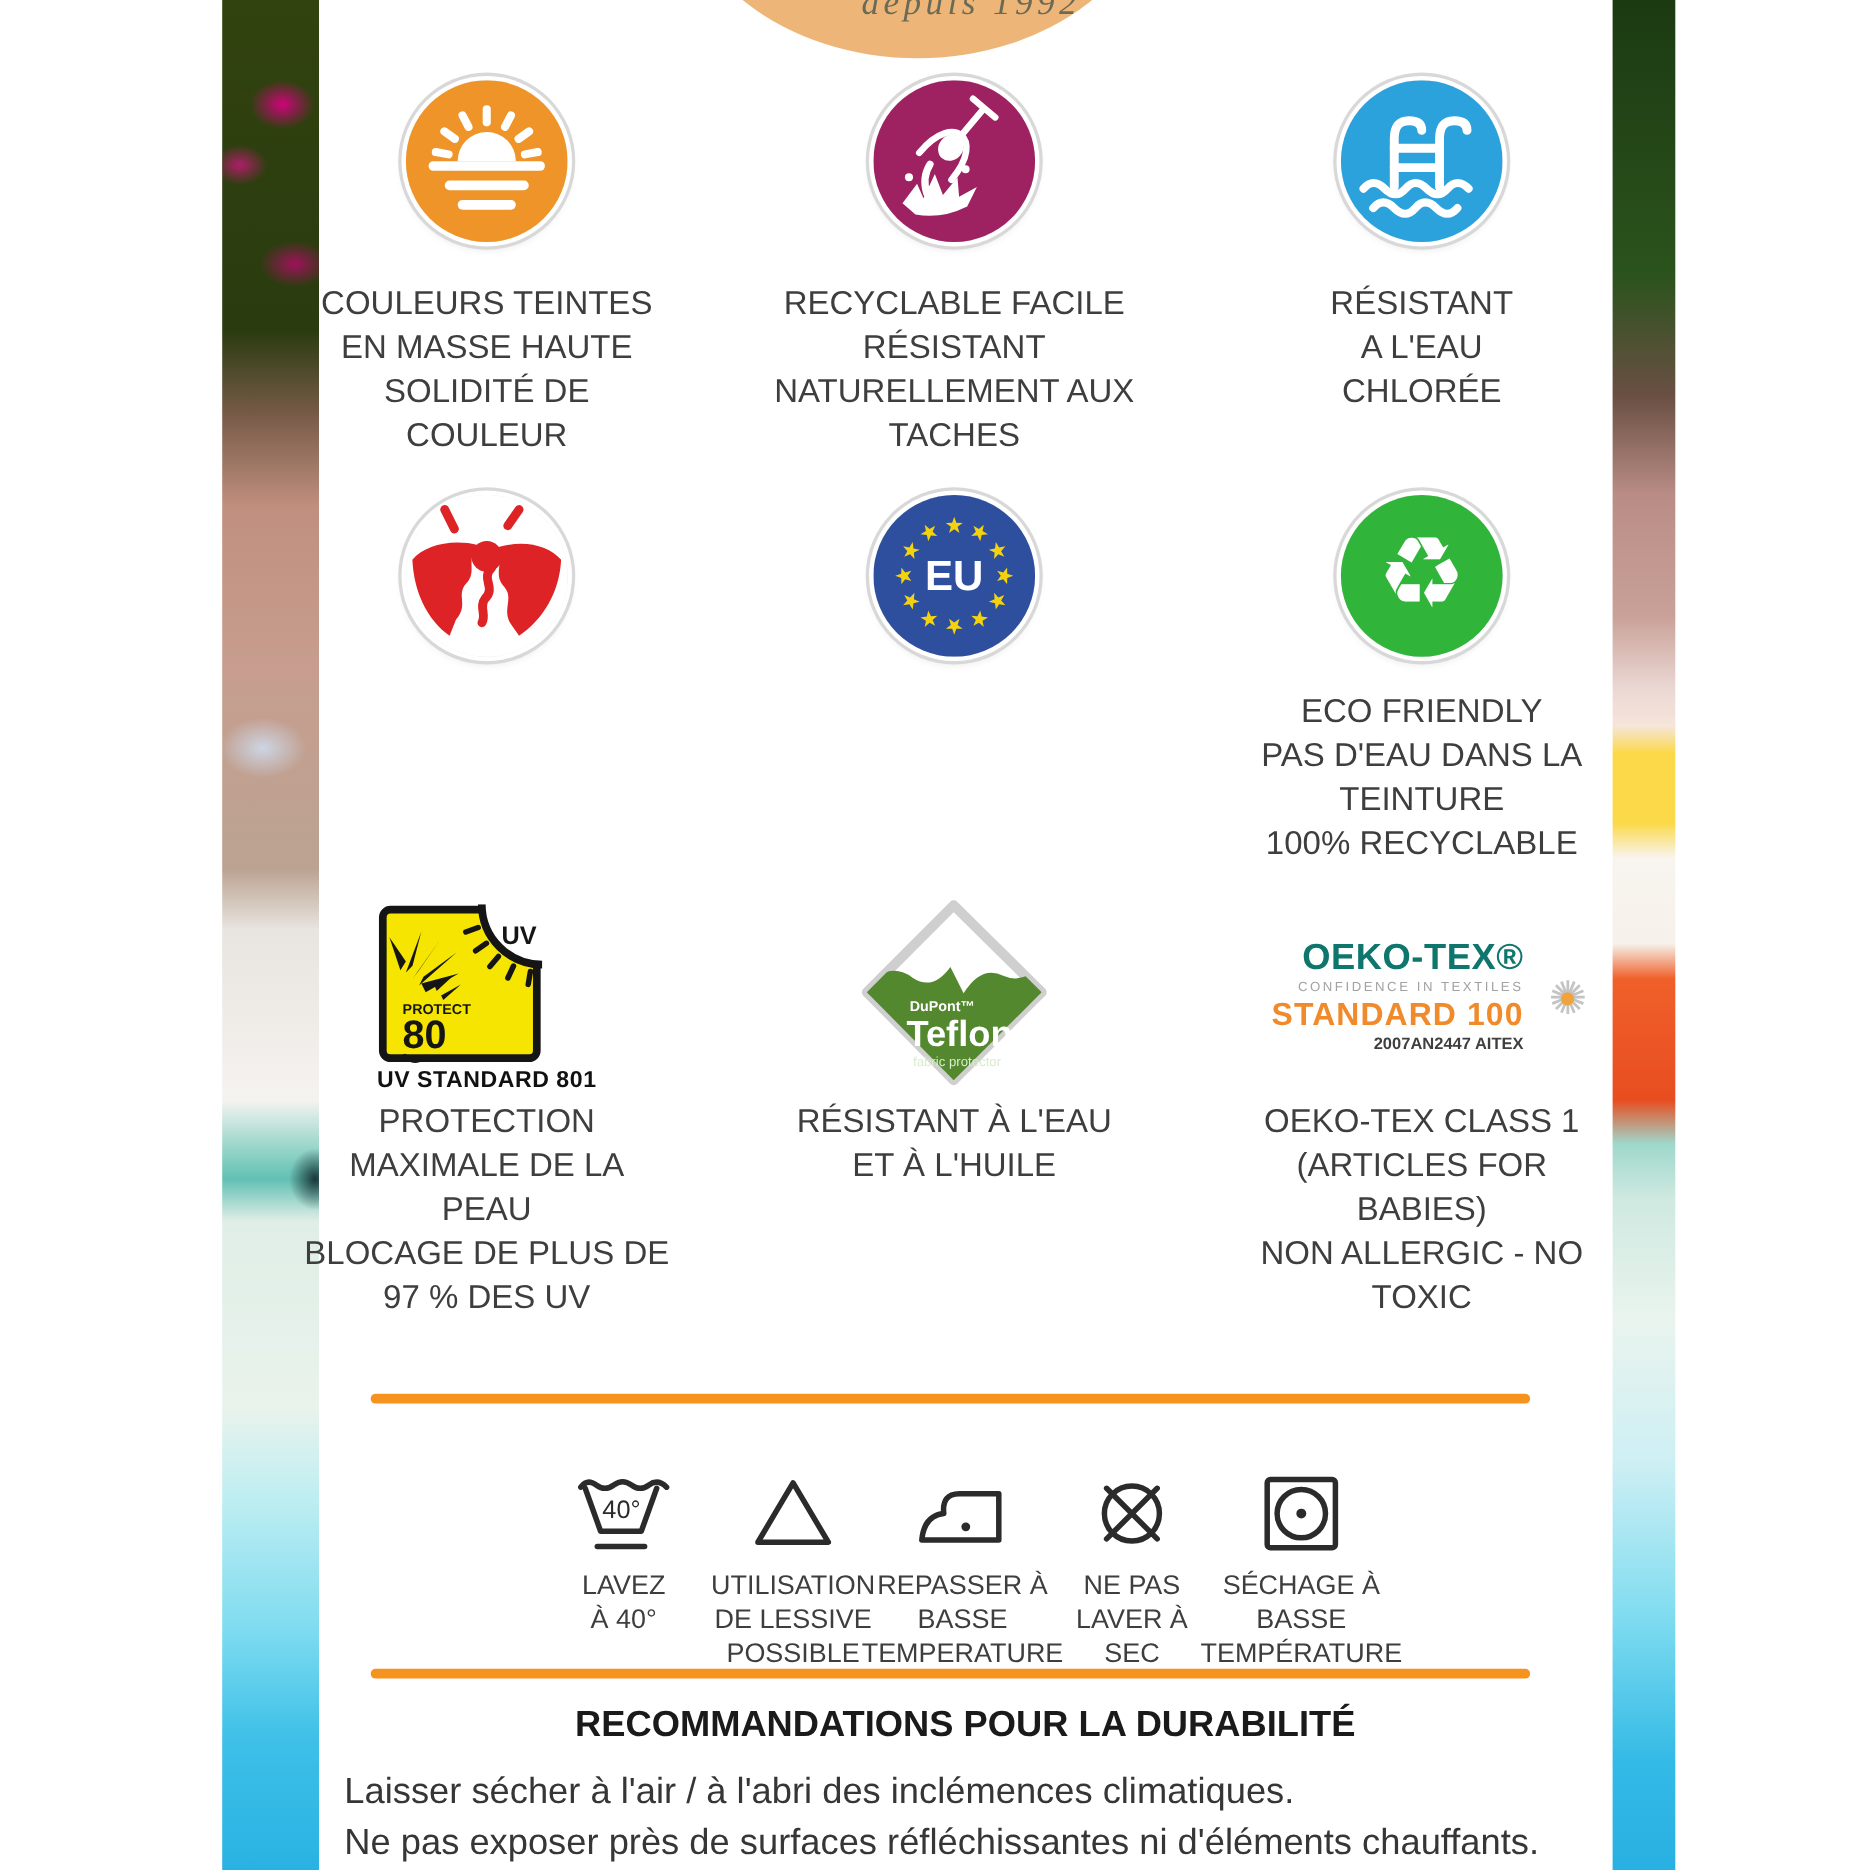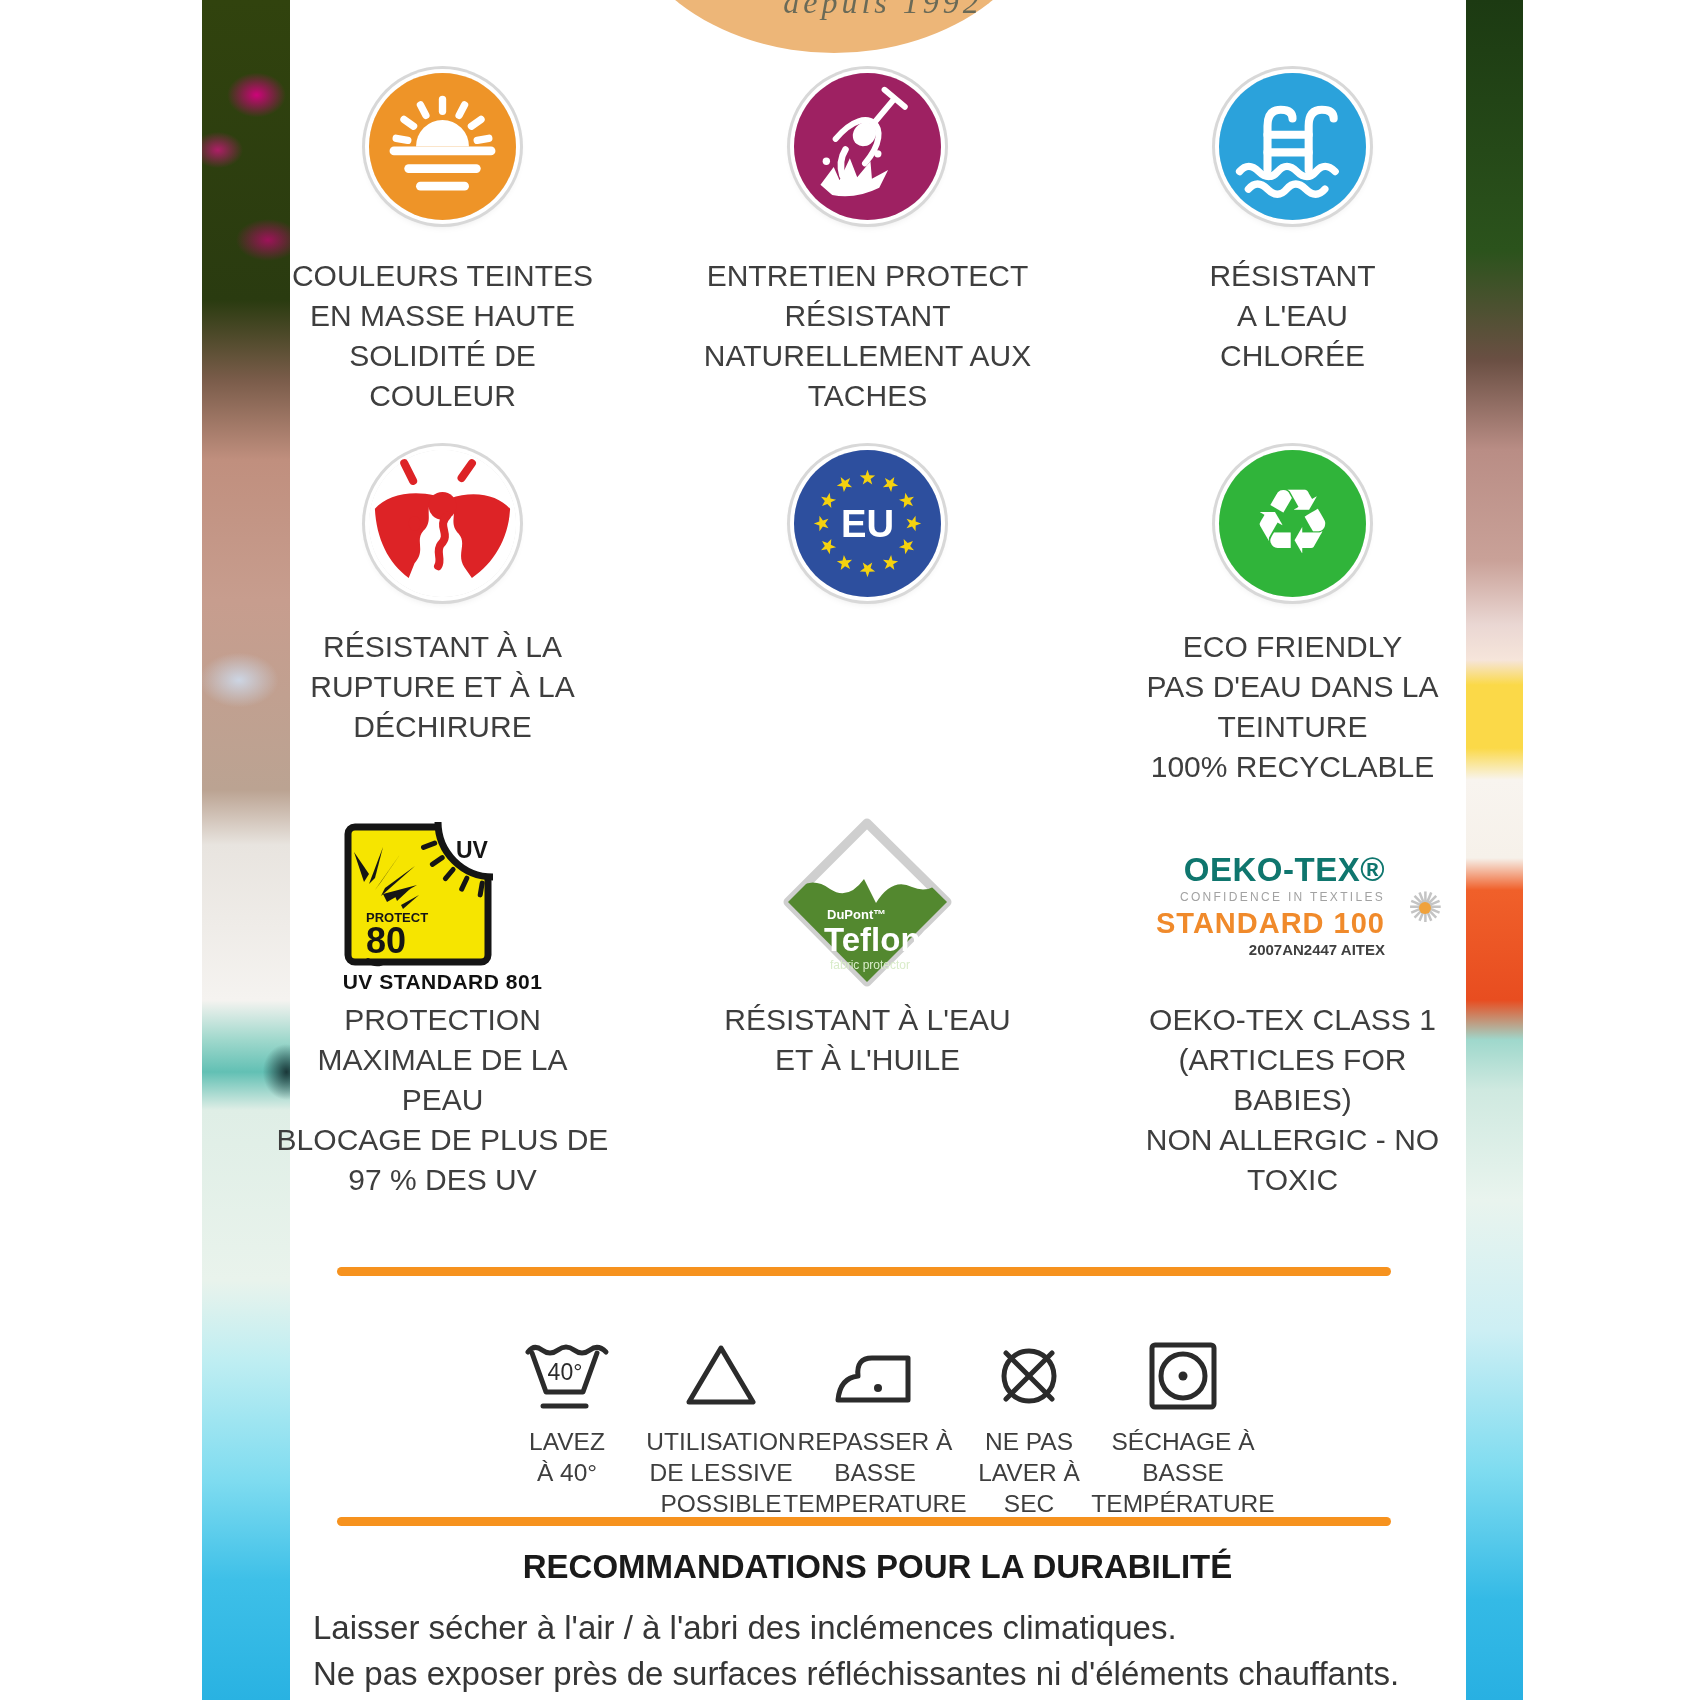--- a/index.html
+++ b/index.html
@@ -110,21 +110,21 @@
             <ellipse cx="0" cy="3" rx="7.5" ry="8.5" fill="#fff" stroke="none"></ellipse>
             <line x1="0" y1="13" x2="0" y2="33"></line>
             <line x1="-9" y1="35" x2="9" y2="35"></line>
           </g>
           <path d="M35,52 Q30,60 33,70" stroke="#fff" stroke-width="4.5" fill="none" stroke-linecap="round"></path>
           <path d="M18,76 L27,64 L31,73 L38,58 L43,71 L52,60 L53,72 L64,66 L58,78 Q42,86 26,83 Z" fill="#fff"></path>
           <circle cx="57" cy="55" r="2.5" fill="#fff"></circle>
             <circle cx="22" cy="60" r="2.5" fill="#fff"></circle>
         </svg>
       </div>
-      <div class="caption">ENTRETIEN PROTECT
+      <div class="caption">RECYCLABLE FACILE
 RÉSISTANT
 NATURELLEMENT AUX
 TACHES</div>
     </div>
     <div class="cell">
       <div class="circle">
         <svg viewBox="0 0 100 100">
           <circle cx="50" cy="50" r="50" fill="#2BA2DB"></circle>
           <g stroke="#fff" stroke-width="5.5" fill="none" stroke-linecap="round">
             <path d="M33,66 V36 Q33,25 42,25 Q50,25 50,31"></path>
@@ -155,23 +155,20 @@
             <circle cx="50" cy="38" r="9.5"></circle>
             <ellipse cx="31" cy="50" rx="4" ry="5"></ellipse>
           </g>
           <g stroke="#DD2326" stroke-width="5.5" stroke-linecap="round" fill="none">
             <line x1="30" y1="21" x2="24" y2="9"></line>
               <line x1="63" y1="19" x2="70" y2="9"></line>
             <path d="M53,45 C46,52 56,57 49,64 C45,69 50,74 47,79"></path>
           </g>
         </svg>
       </div>
-      <div class="caption">RÉSISTANT À LA
-RUPTURE ET À LA
-DÉCHIRURE</div>
     </div>
     <div class="cell">
       <div class="circle">
         <svg viewBox="0 0 100 100">
           <defs>
               <polygon id="st" points="0,-5.5 1.29,-1.78 5.23,-1.70 2.09,0.68 3.23,4.45 0,2.2 -3.23,4.45 -2.09,0.68 -5.23,-1.70 -1.29,-1.78" fill="#F5D20E"></polygon>
             </defs>
           <circle cx="50" cy="50" r="50" fill="#2D4F9E"></circle>
           <use href="#st" transform="translate(50,50) rotate(0) translate(0,-31)"></use>
           <use href="#st" transform="translate(50,50) rotate(30) translate(0,-31)"></use>

